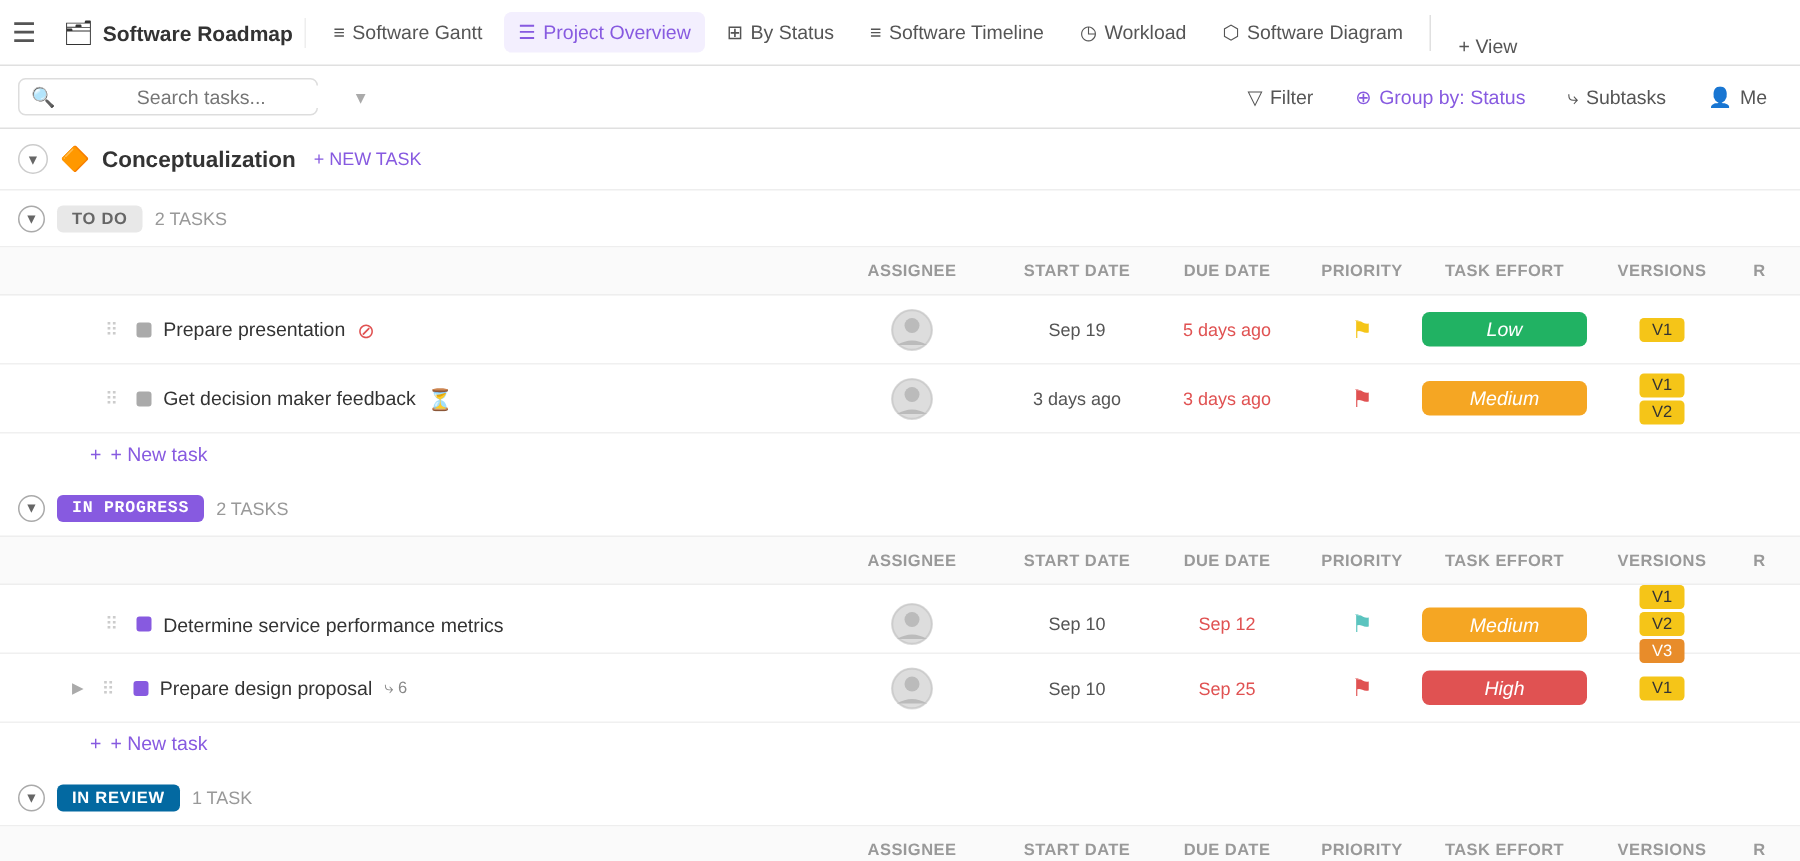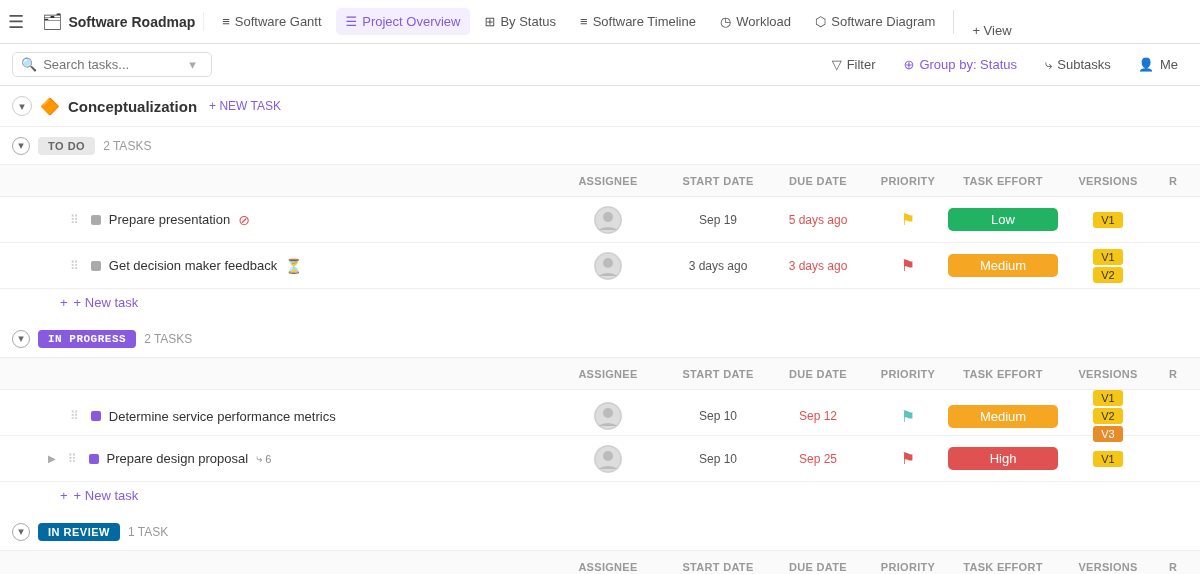--- a/index.html
+++ b/index.html
@@ -9,21 +9,21 @@
     .top-nav { display: flex; align-items: center; height: 44px; background: #fff; border-bottom: 1px solid #e0e0e0; padding: 0 8px; gap: 4px; }
     .nav-title { font-weight: 600; font-size: 14px; }
     .nav-tab { display: flex; align-items: center; gap: 5px; padding: 6px 10px; border-radius: 5px; cursor: pointer; color: #555; font-size: 13px; white-space: nowrap; }
     .nav-tab.active { color: #875ae0; background: #f3effe; }
     .nav-divider { width: 1px; height: 24px; background: #e0e0e0; margin: 0 4px; }
     .nav-view-btn { display: flex; align-items: center; gap: 4px; padding: 6px 10px; border-radius: 5px; cursor: pointer; color: #555; margin-top: 17px; }
     
     
     .toolbar { display: flex; align-items: center; height: 42px; border-bottom: 1px solid #e0e0e0; padding: 0 12px; gap: 8px; }
     .search-box { display: flex; align-items: center; gap: 6px; border: 1px solid #ddd; border-radius: 5px; padding: 4px 8px; width: 200px; }
-    .search-box input { border: none; outline: none; font-size: 13px; width: 140px; color: #888; }
+    .search-box input { border: none; outline: none; font-size: 13px; width: 140px; color: #888; margin-left: 48px; }
     .toolbar-right { margin-left: auto; display: flex; align-items: center; gap: 8px; }
     .toolbar-btn { display: flex; align-items: center; gap: 5px; padding: 5px 10px; border-radius: 5px; cursor: pointer; color: #555; font-size: 13px; }
     .toolbar-btn.active { color: #875ae0; }
     
     
     .group-section { margin-bottom: 4px; }
     .group-header { display: flex; align-items: center; height: 38px; padding: 0 12px; gap: 8px; border-bottom: 1px solid #eee; cursor: pointer; }
     .group-collapse-btn { width: 18px; height: 18px; border-radius: 50%; border: 1.5px solid #aaa; display: flex; align-items: center; justify-content: center; font-size: 11px; cursor: pointer; color: #666; }
     .group-status-badge { padding: 3px 10px; border-radius: 4px; font-size: 11px; font-weight: 700; letter-spacing: 0.5px; }
     .badge-todo { background: #e8e8e8; color: #666; }
@@ -41,21 +41,21 @@
     .task-name-cell { display: flex; align-items: center; gap: 8px; }
     .task-drag { color: #ccc; font-size: 12px; margin-right: 4px; }
     .task-color-dot { width: 10px; height: 10px; border-radius: 2px; flex-shrink: 0; }
     .dot-todo { background: #aaa; }
     .dot-inprogress { background: #875ae0; }
     .task-name { font-size: 13px; color: #333; }
     .task-avatar { width: 28px; height: 28px; border-radius: 50%; background: #ddd; display: flex; align-items: center; justify-content: center; font-size: 11px; color: #999; margin: auto; }
     .task-date { text-align: center; font-size: 12px; color: #555; }
     .task-date.overdue { color: #e05252; }
     .priority-flag { text-align: center; font-size: 16px; }
-    .effort-badge { margin: auto; padding: 4px 16px; border-radius: 5px; font-size: 13px; font-weight: 500; text-align: center; color: #fff; }
+    .effort-badge { margin: auto; padding: 4px 16px; border-radius: 5px; font-size: 13px; font-weight: 500; text-align: center; color: #fff; font-style: italic; }
     .effort-low { background: #21b263; }
     .effort-medium { background: #f5a623; }
     .effort-high { background: #e05252; }
     .versions-cell { display: flex; flex-direction: column; gap: 2px; align-items: center; }
     .version-tag { padding: 2px 8px; border-radius: 3px; font-size: 11px; font-weight: 400; background: #f5c518; color: #333; }
     .version-tag.v2 { background: #f5c518; }
     .version-tag.v3 { background: #e88c2a; color: #fff; }
     
     
     .new-task-row { padding: 6px 12px 6px 60px; color: #875ae0; font-size: 13px; cursor: pointer; display: flex; align-items: center; gap: 6px; }

